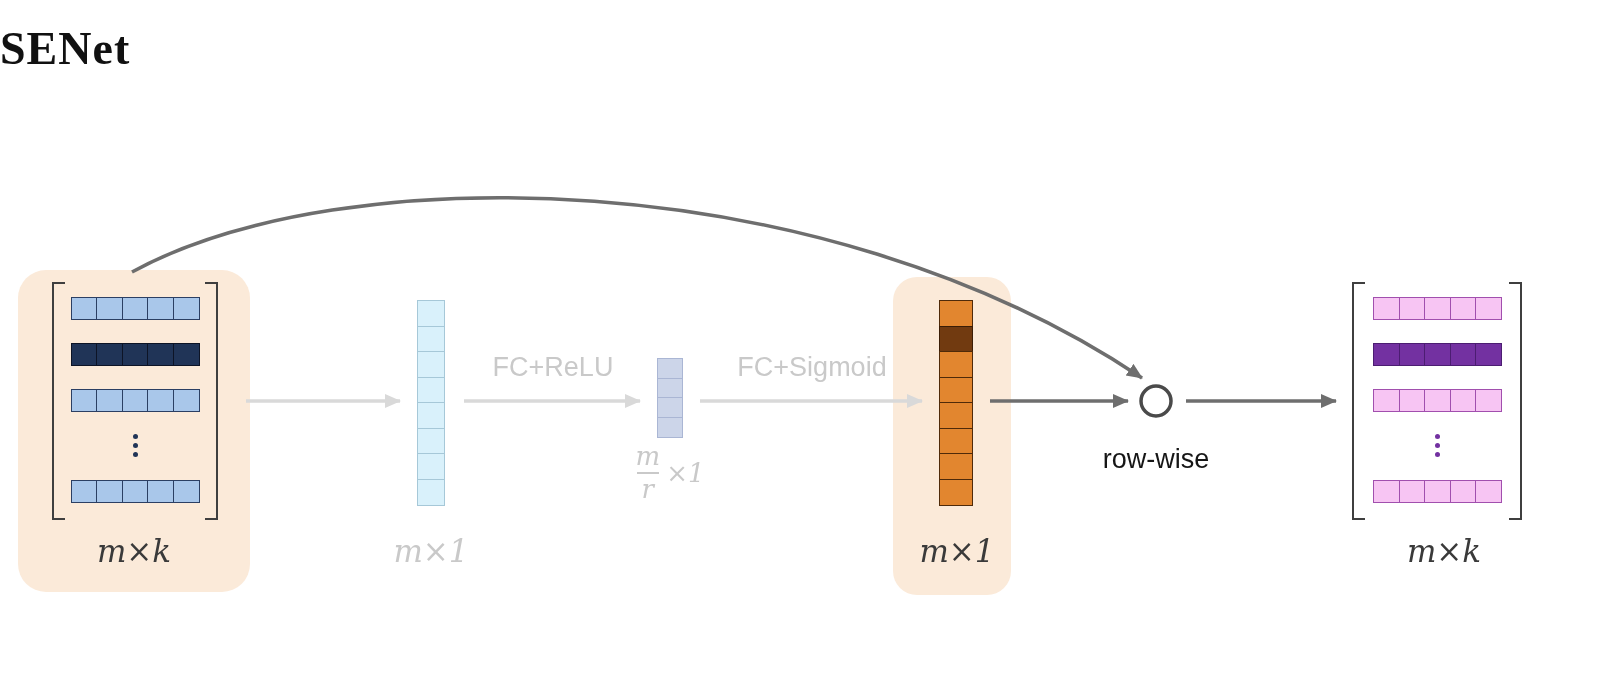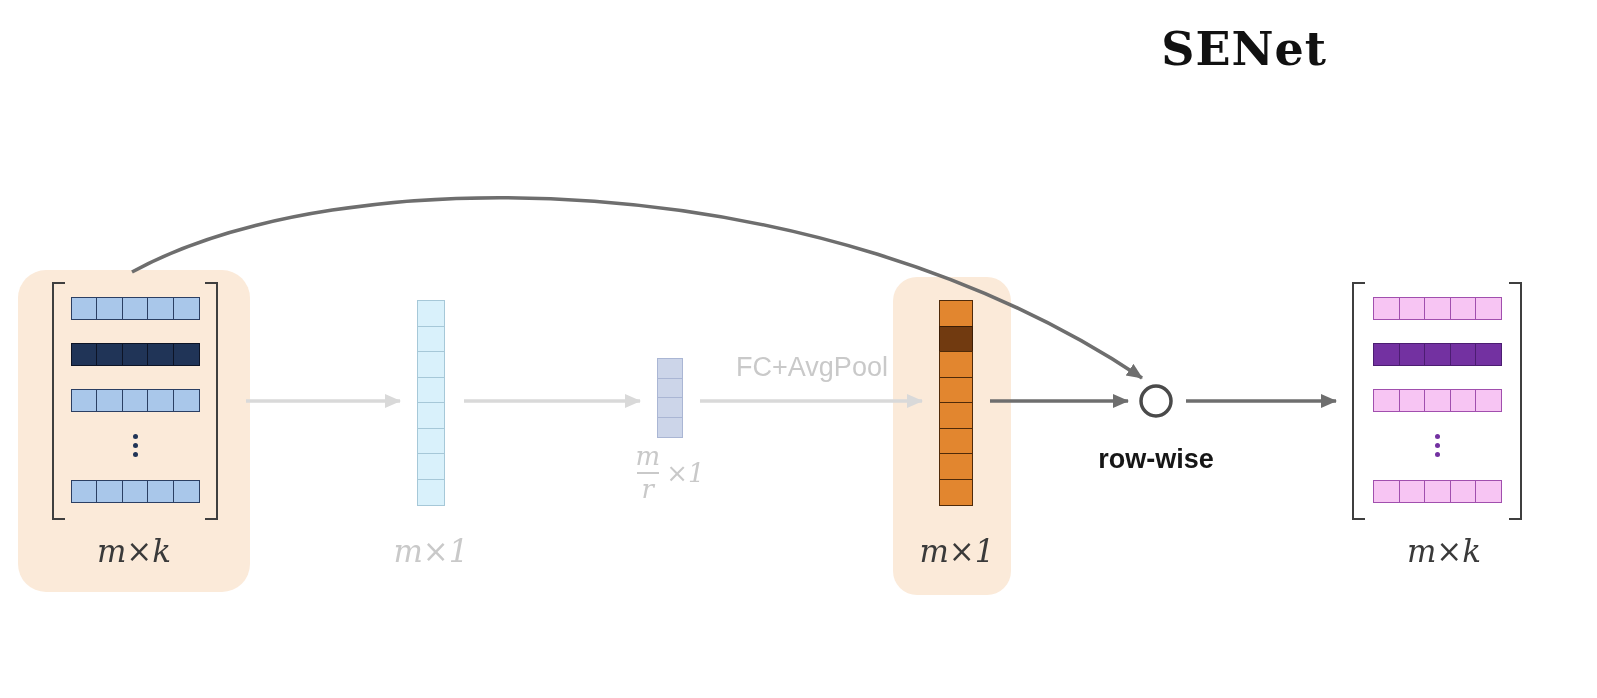--- a/index.html
+++ b/index.html
@@ -5,23 +5,24 @@
   html,body { margin:0; padding:0; }
   .canvas {
     position:relative; width:1597px; height:698px;
     background: var(--background, #ffffff);
     font-family:"DejaVu Serif", serif;
     overflow:hidden;
   }
   .abs { position:absolute; }
 
   .title {
-    left:0; top:22px; width:1327px; text-align:right;
+    left:0; top:22px; width:1327px; text-align:left;
     font-size:46px; font-weight:bold; color: var(--black-text, #111);
     letter-spacing:1px;
+    font-family:Liberation Serif, serif;
   }
 
   .peach-box {
     background: var(--peach-bg, #fbead9);
     border-radius:28px;
   }
 
   .bracket { width:13px; box-sizing:border-box; border:2.5px solid var(--bracket,#3f3f3f); }
   .bracket.l { border-right:none; }
   .bracket.r { border-left:none; }
@@ -126,52 +127,53 @@
       <div class="vcell" style="background: rgb(217, 241, 251); border-color: rgb(166, 200, 216);"></div>
       <div class="vcell" style="background: rgb(217, 241, 251); border-color: rgb(166, 200, 216);"></div>
       <div class="vcell" style="background: rgb(217, 241, 251); border-color: rgb(166, 200, 216);"></div>
       <div class="vcell" style="background: rgb(217, 241, 251); border-color: rgb(166, 200, 216);"></div>
       <div class="vcell" style="background: rgb(217, 241, 251); border-color: rgb(166, 200, 216);"></div>
       <div class="vcell" style="background: rgb(217, 241, 251); border-color: rgb(166, 200, 216);"></div>
       <div class="vcell" style="background: rgb(217, 241, 251); border-color: rgb(166, 200, 216);"></div>
     </div>
   <div class="abs math-label faded" style="left:356px; top:533px; width:150px;">m×1</div>
 
+  <div class="abs stage-label" style="left:463px; top:352px; width:180px;">FC+ReLU</div>
 
   <div class="abs vcol" id="bottleneck-col">
       <div class="vcell" style="background: rgb(204, 213, 233); border-color: rgb(170, 182, 212);"></div>
       <div class="vcell" style="background: rgb(204, 213, 233); border-color: rgb(170, 182, 212);"></div>
       <div class="vcell" style="background: rgb(204, 213, 233); border-color: rgb(170, 182, 212);"></div>
       <div class="vcell" style="background: rgb(204, 213, 233); border-color: rgb(170, 182, 212);"></div>
     </div>
   <div class="abs frac-label" style="left:600px; top:443px; width:140px;">
     <span class="frac">
       <span>m</span>
       <span class="fracline"></span>
       <span>r</span>
     </span>
     <span>×1</span>
   </div>
 
-  <div class="abs stage-label" style="left:702px; top:352px; width:220px;">FC+AvgPool</div>
+  <div class="abs stage-label" style="left:702px; top:352px; width:220px;">FC+Sigmoid</div>
 
   <div class="abs peach-box" style="left:893px; top:277px; width:118px; height:318px; border-radius:24px;"></div>
   <div class="abs vcol" id="excitation-col">
       <div class="vcell" style="background: rgb(226, 134, 47); border-color: rgb(79, 42, 9);"></div>
       <div class="vcell" style="background: rgb(113, 58, 16); border-color: rgb(58, 29, 6);"></div>
       <div class="vcell" style="background: rgb(226, 134, 47); border-color: rgb(79, 42, 9);"></div>
       <div class="vcell" style="background: rgb(226, 134, 47); border-color: rgb(79, 42, 9);"></div>
       <div class="vcell" style="background: rgb(226, 134, 47); border-color: rgb(79, 42, 9);"></div>
       <div class="vcell" style="background: rgb(226, 134, 47); border-color: rgb(79, 42, 9);"></div>
       <div class="vcell" style="background: rgb(226, 134, 47); border-color: rgb(79, 42, 9);"></div>
       <div class="vcell" style="background: rgb(226, 134, 47); border-color: rgb(79, 42, 9);"></div>
     </div>
   <div class="abs math-label" style="left:882px; top:533px; width:150px;">m×1</div>
 
-  <div class="abs multiply-label" style="left:1056px; top:438px; width:200px;font-weight:bold;">
+  <div class="abs multiply-label" style="left:1056px; top:438px; width:200px;">
     <div>row-wise</div>
   </div>
 
   <div class="abs bracket l" style="left:1352px; top:282px; height:238px;"></div>
   <div class="abs bracket r" style="left:1509px; top:282px; height:238px;"></div>
   <div class="abs matrix-rows" style="left:1360px; top:297px; width:155px; height:206px;">
       <div class="mrow">
         <div class="cell" style="background: rgb(247, 197, 243); border-color: rgb(161, 79, 174);"></div>
         <div class="cell" style="background: rgb(247, 197, 243); border-color: rgb(161, 79, 174);"></div>
         <div class="cell" style="background: rgb(247, 197, 243); border-color: rgb(161, 79, 174);"></div>

